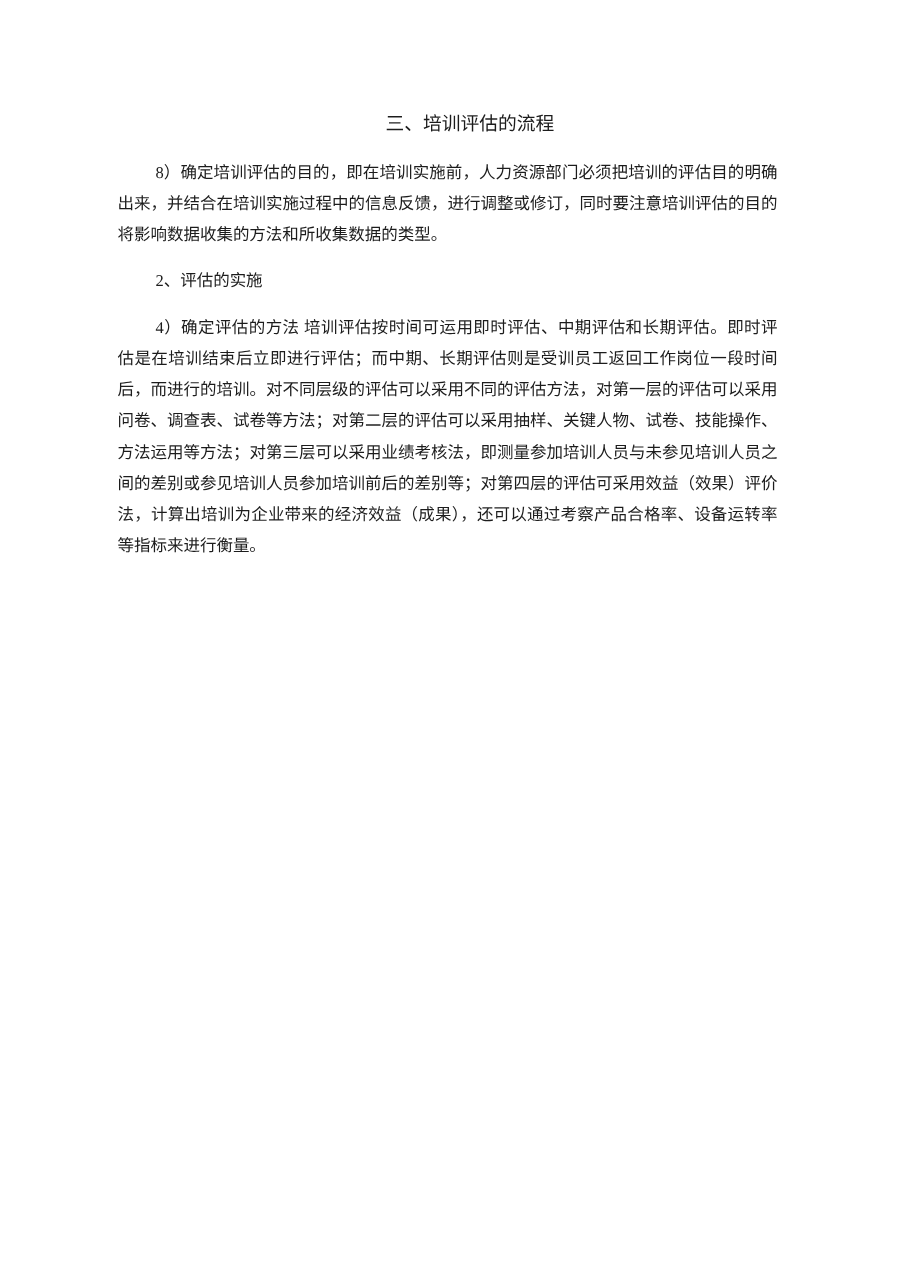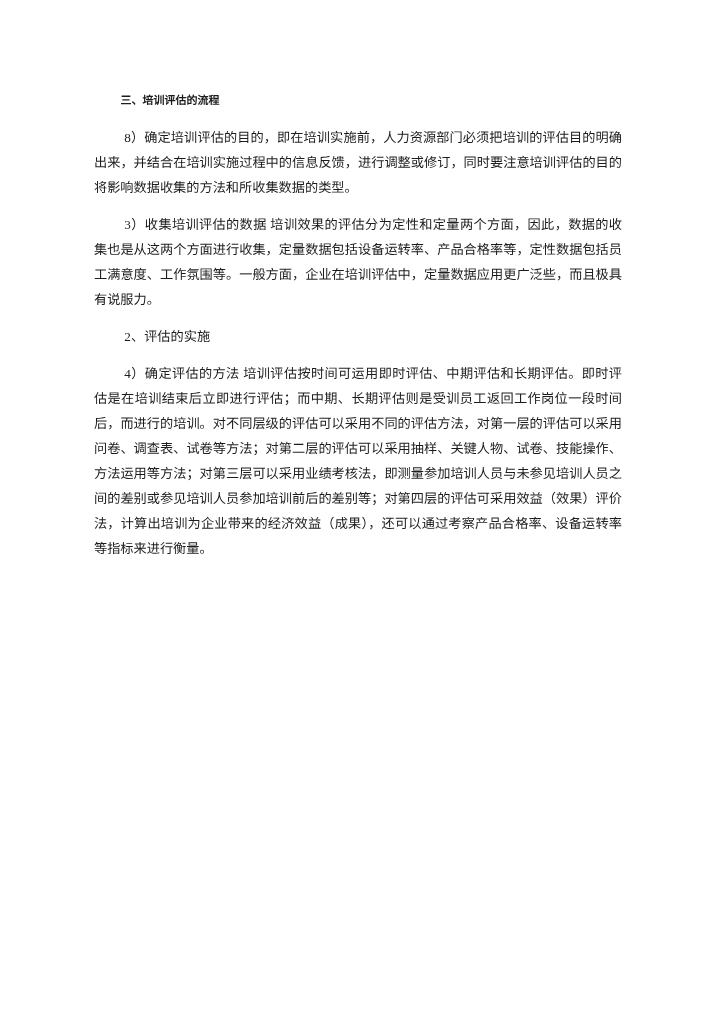--- a/index.html
+++ b/index.html
@@ -18,26 +18,26 @@
     position: absolute;
     left: 94px;
     top: 88px;
     width: 528px;
     color: #1c1c1c;
     font-size: 13.2px;
     line-height: 25px;
     text-align: justify;
   }
   .doc-heading {
-    font-size: 11px;
-    font-weight: bold;
+    font-size: 15px;
+    font-weight: normal;
     line-height: 25px;
     margin: 0 0 12px 0;
     text-indent: 2.4em;
-    text-align: left;
+    text-align: center;
   }
   .subheading {
     margin: 0 0 12px 0;
     text-indent: 2.3em;
     text-align: left;
   }
   .para {
     margin: 0 0 12px 0;
     text-indent: 2.3em;
   }
@@ -49,20 +49,19 @@
 <body>
 
 <div class="page">
 
   <h1 class="doc-heading">三、培训评估的流程</h1>
 
 
 
   <p class="para">8）确定培训评估的目的，即在培训实施前，人力资源部门必须把培训的评估目的明确出来，并结合在培训实施过程中的信息反馈，进行调整或修订，同时要注意培训评估的目的将影响数据收集的方法和所收集数据的类型。</p>
 
-  <p class="para">3）收集培训评估的数据 培训效果的评估分为定性和定量两个方面，因此，数据的收集也是从这两个方面进行收集，定量数据包括设备运转率、产品合格率等，定性数据包括员工满意度、工作氛围等。一般方面，企业在培训评估中，定量数据应用更广泛些，而且极具有说服力。</p>
 
   <p class="subheading">2、评估的实施</p>
 
 
   <p class="para">4）确定评估的方法 培训评估按时间可运用即时评估、中期评估和长期评估。即时评估是在培训结束后立即进行评估；而中期、长期评估则是受训员工返回工作岗位一段时间后，而进行的培训。对不同层级的评估可以采用不同的评估方法，对第一层的评估可以采用问卷、调查表、试卷等方法；对第二层的评估可以采用抽样、关键人物、试卷、技能操作、方法运用等方法；对第三层可以采用业绩考核法，即测量参加培训人员与未参见培训人员之间的差别或参见培训人员参加培训前后的差别等；对第四层的评估可采用效益（效果）评价法，计算出培训为企业带来的经济效益（成果），还可以通过考察产品合格率、设备运转率等指标来进行衡量。</p>
 
 </div>
 
 </body></html>

